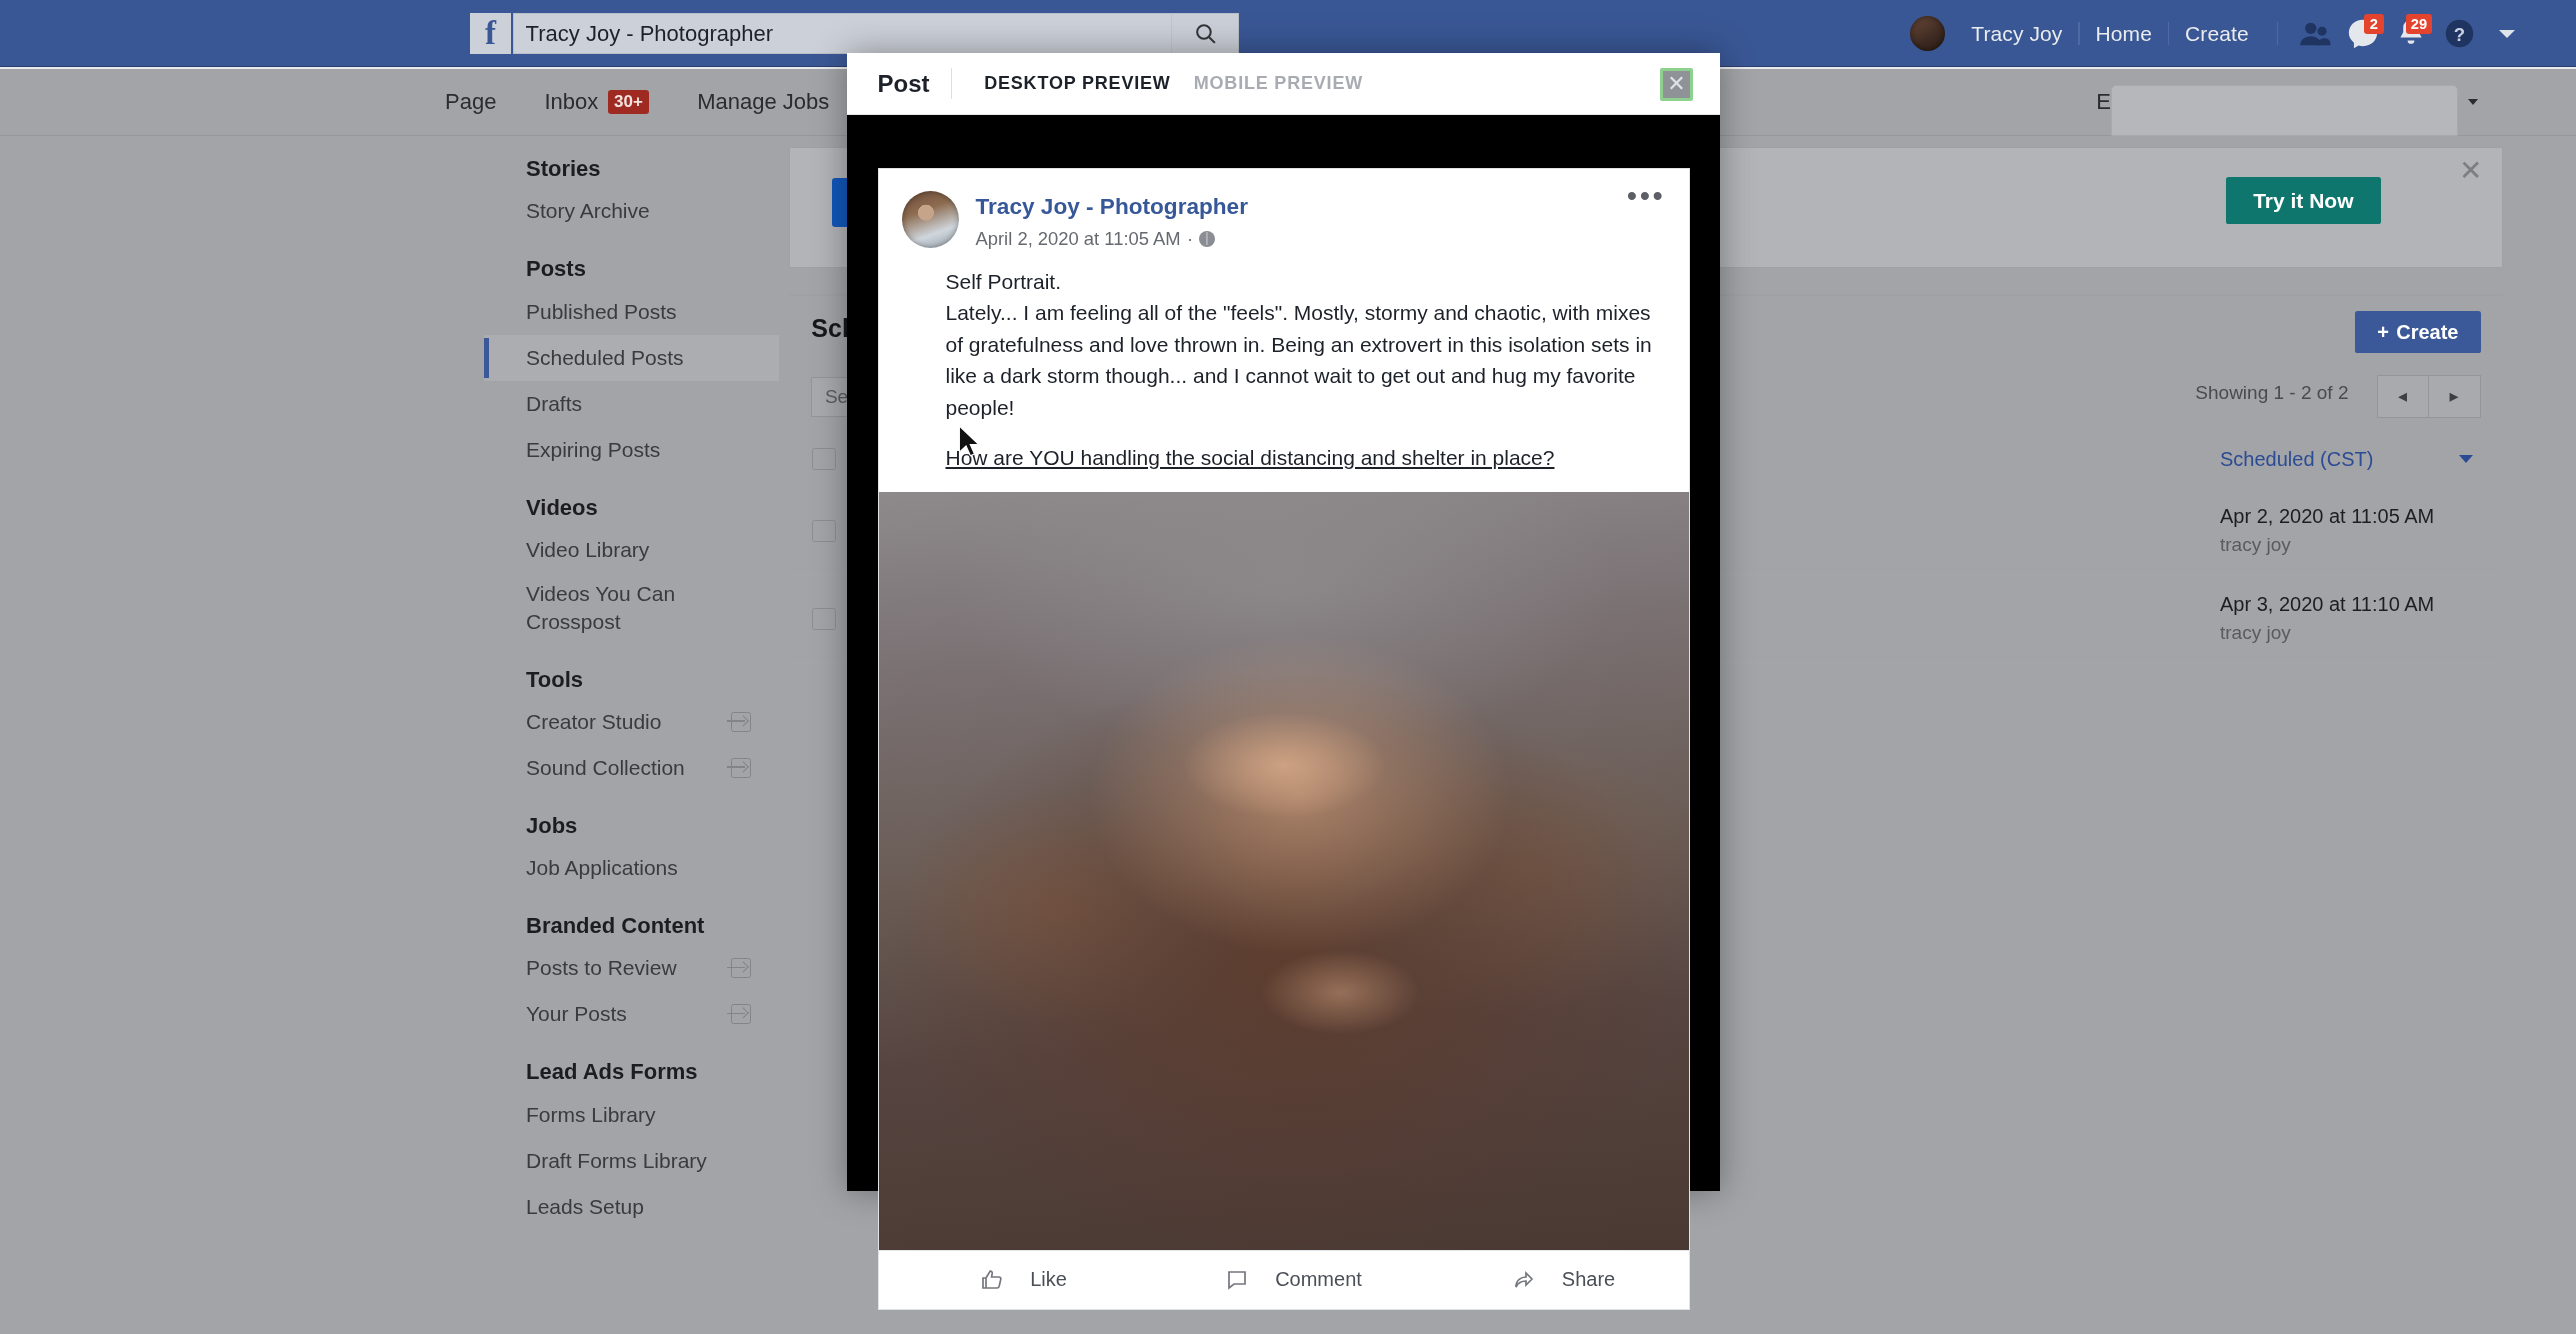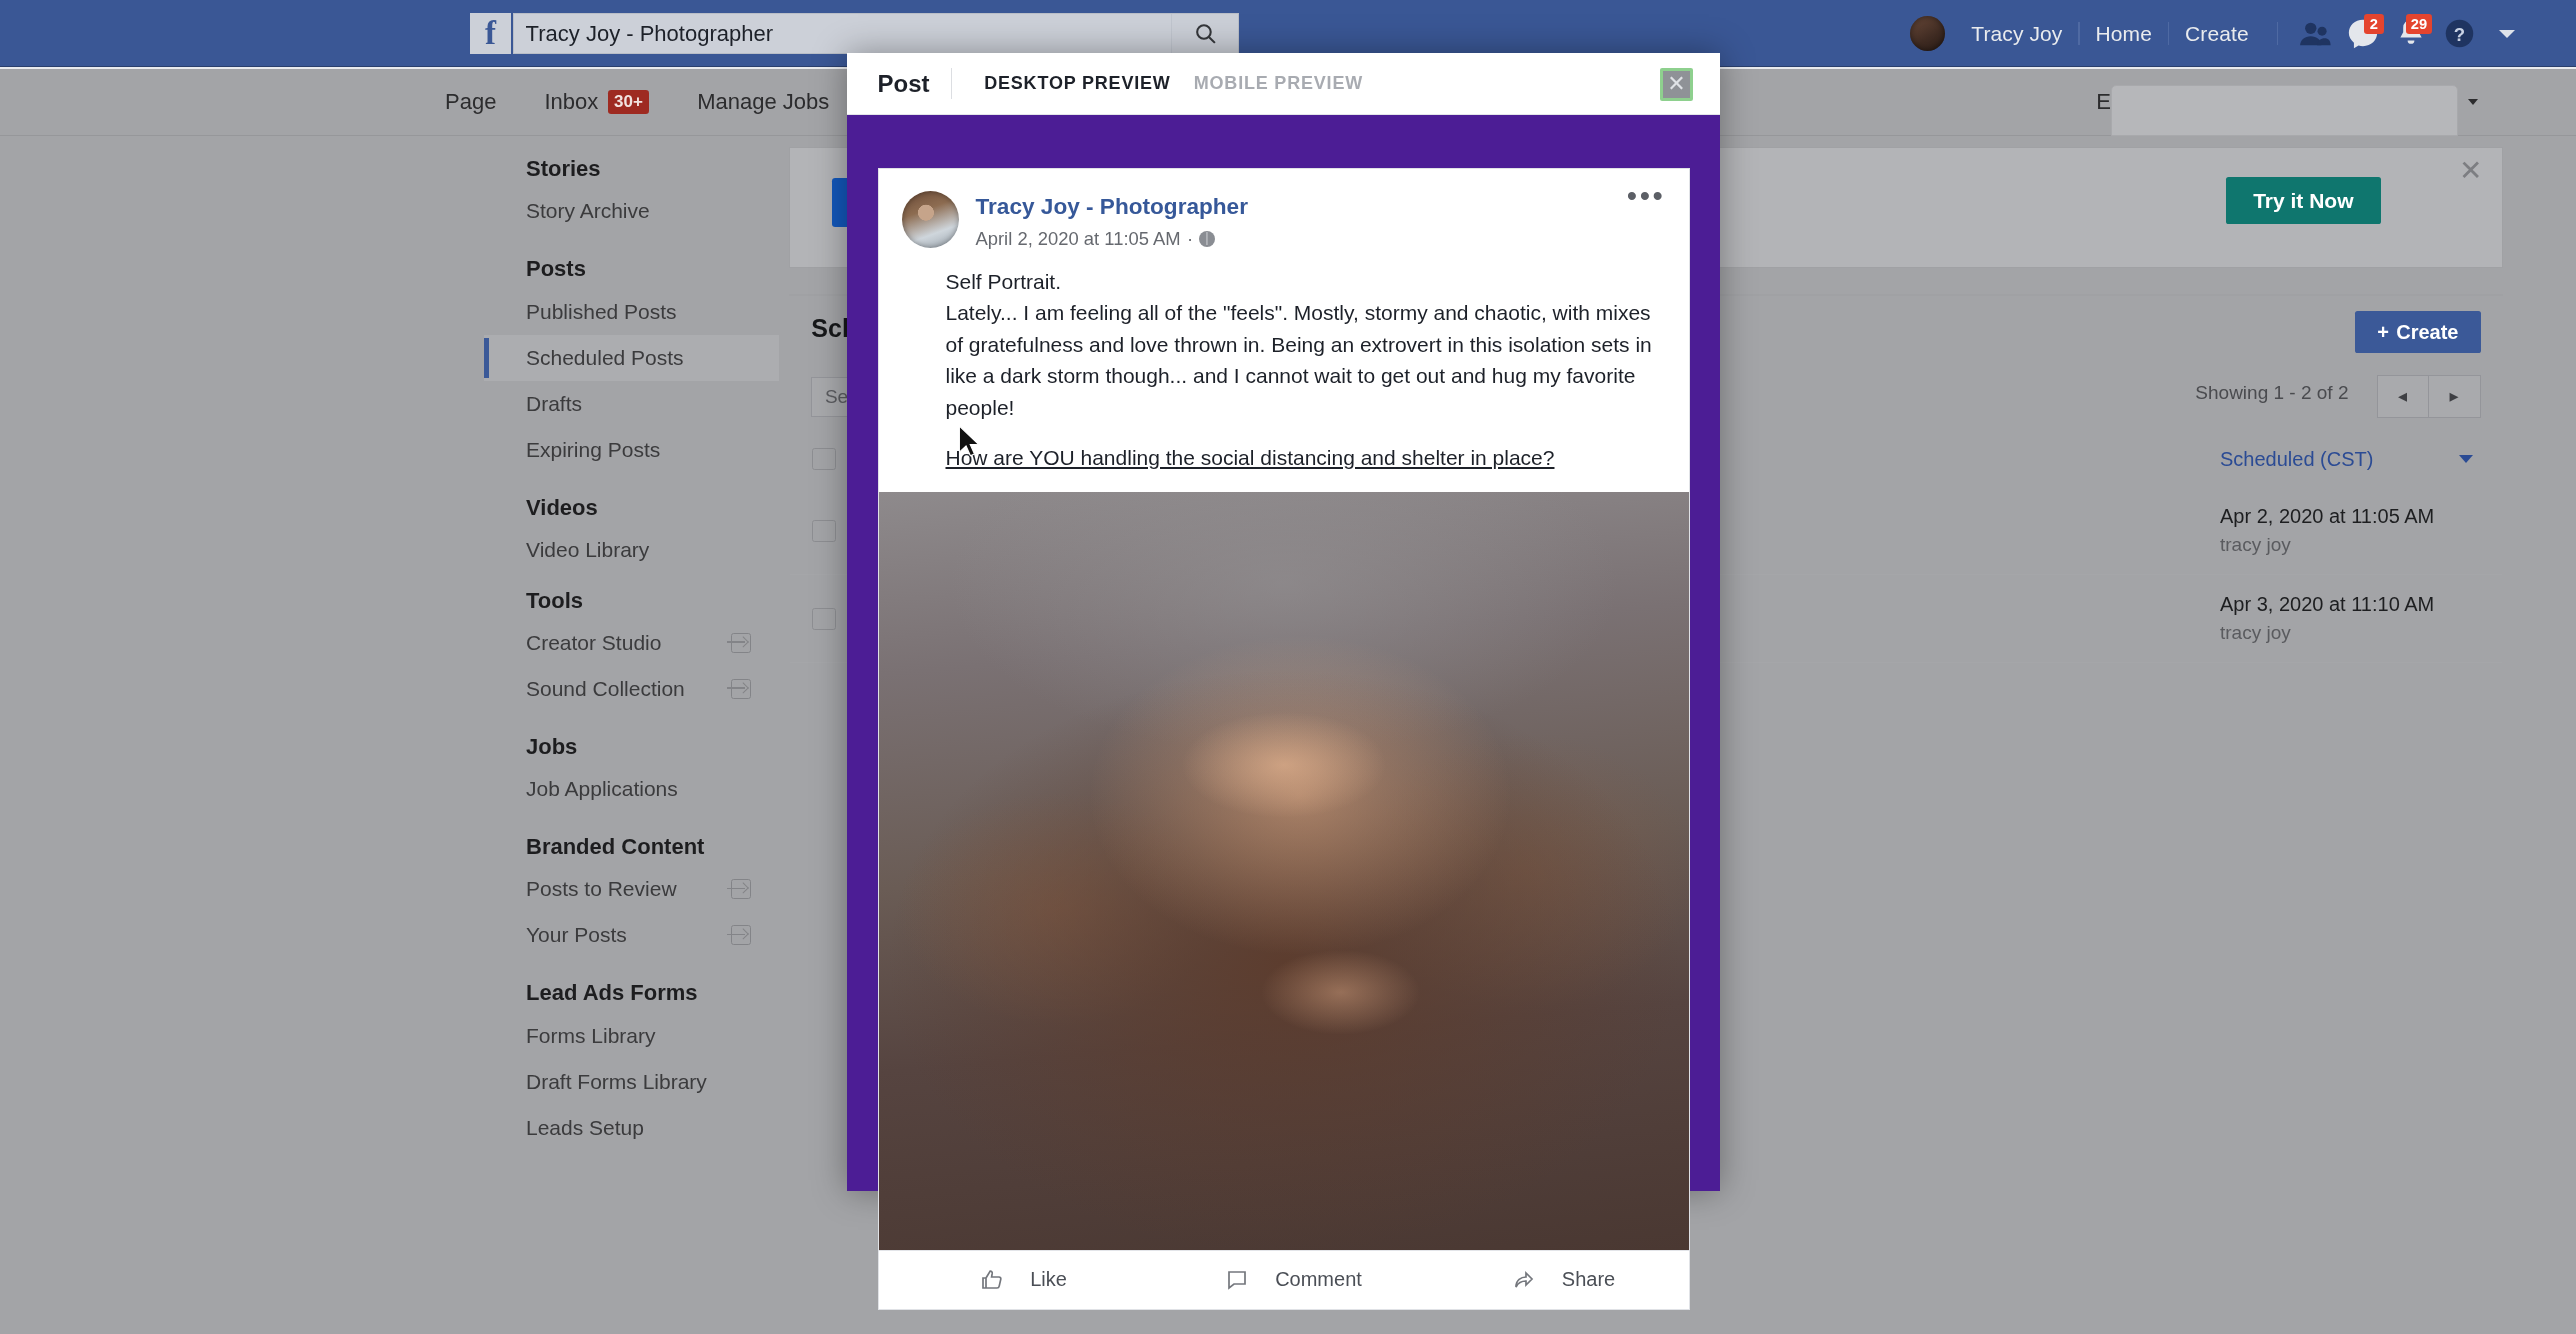--- a/index.html
+++ b/index.html
@@ -220,21 +220,21 @@
     position: absolute; right: 55px; bottom: 0;
     width: 347px; height: 51px;
     background: #b6b7ba; border: 0.5px solid #a8a9ac;
     border-radius: 5.3px 5.3px 0 0;
   }
 
   
   .modal-shadow {
     position: absolute; left: 847px; top: 53px;
     width: 873px; height: 1138px;
-    background: #4c1d95;
+    background: #000000;
     box-shadow: 0 0 32px rgba(0,0,0,.35);
   }
   .modal-head {
     height: 62px; background: #fff;
     display: flex; align-items: center; padding: 0 0 0 30.5px;
     border-bottom: 0.5px solid #e3e5e9; position: relative;
   }
   .modal-title { font-size: 24px; font-weight: bold; color: #1d2129; }
   .modal-vrule { width: 1.1px; height: 30.5px; background: #dcdee2; margin: 0 21px; }
   .modal-tab {
@@ -424,20 +424,23 @@
         <span>Drafts</span>
       </div>
       <div class="side-item">
         <span>Expiring Posts</span>
       </div>
 
       <div class="side-group-title" style="margin-top:22px;">Videos</div>
       <div class="side-item" style="margin-top:6.3px;">
         <span>Video Library</span>
       </div>
+      <div class="side-item" style="height:79px; align-items:flex-start; padding-top:7.4px;">
+        <span style="display:block; max-width:158px; line-height:1.32;">Videos You Can Crosspost</span>
+      </div>
 
       <div class="side-group-title" style="margin-top:14.7px;">Tools</div>
       <div class="side-item" style="margin-top:6.3px;">
         <span>Creator Studio</span>
         <span class="ext"></span>
       </div>
       <div class="side-item">
         <span>Sound Collection</span>
         <span class="ext"></span>
       </div>

